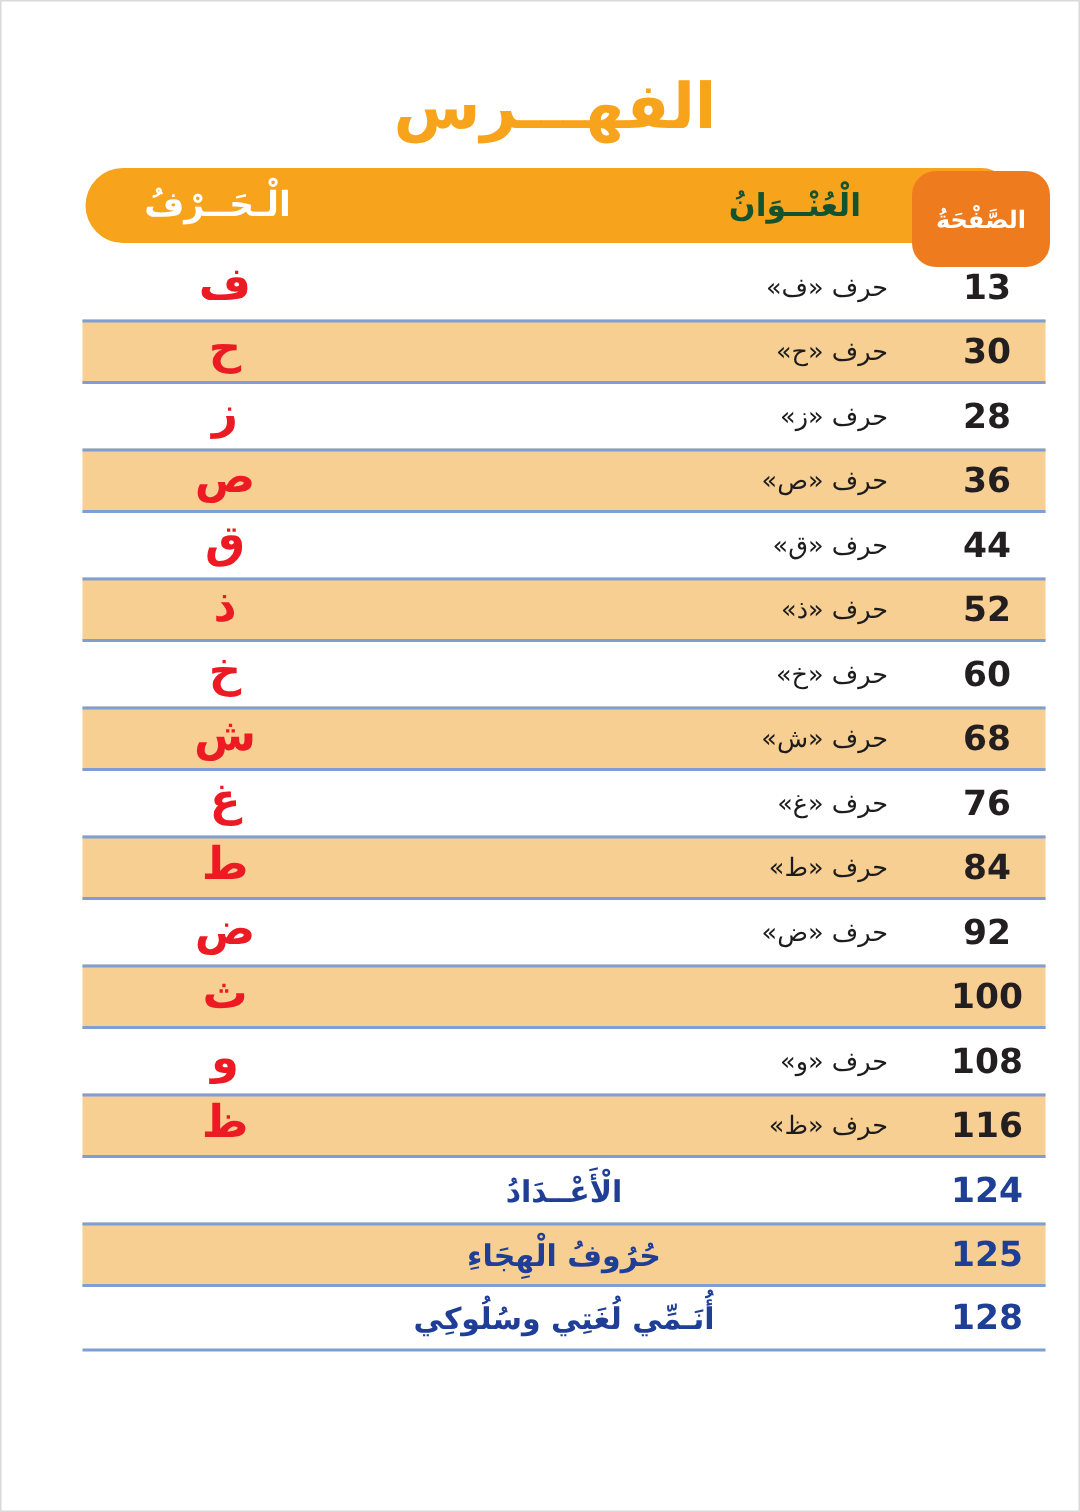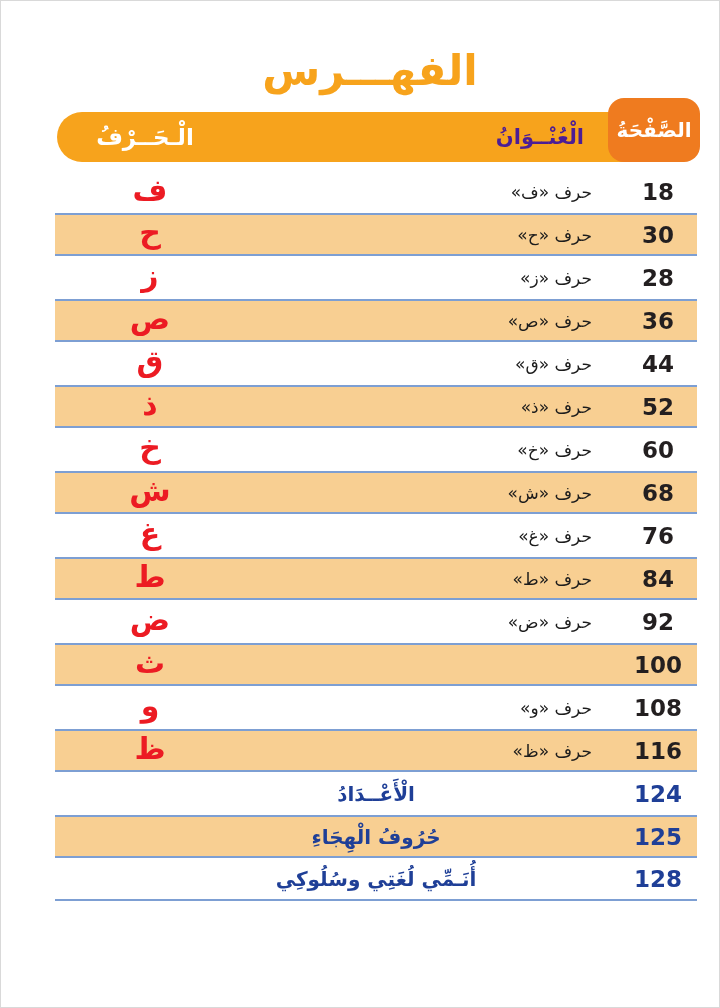--- a/index.html
+++ b/index.html
@@ -21,29 +21,29 @@
     position:absolute;top:112px;left:57px;width:615px;height:50px;
     background:var(--accent,#F7A31C);
     border-radius:26px 18px 18px 26px;
   }
   .hdr-letter{
     position:absolute;left:33px;top:0;height:100%;width:110px;
     display:flex;align-items:center;justify-content:center;
     color:#fff;font-weight:bold;font-size:23px;direction:rtl;
   }
   .hdr-title{
-    position:absolute;right:88px;top:0;height:100%;
+    position:absolute;right:98px;top:0;height:100%;
     display:flex;align-items:center;
-    color:#4c1d95;font-weight:bold;font-size:21px;direction:rtl;
+    color:#14532d;font-weight:bold;font-size:21px;direction:rtl;
   }
   .hdr-page{
-    position:absolute;top:98px;right:20px;width:92px;height:64px;
+    position:absolute;top:114px;right:20px;width:92px;height:64px;
     background:var(--box_orange,#EF7B1F);border-radius:16px;
     display:flex;align-items:center;justify-content:center;
-    color:#fff;font-weight:bold;font-size:20px;direction:rtl;
+    color:#fff;font-weight:bold;font-size:16px;direction:rtl;
     z-index:2;
   }
   
   .toc{position:absolute;top:170px;left:55px;width:642px;}
   .row{height:43px;position:relative;box-sizing:border-box;}
   .row.shaded{
     background:var(--band,#F8CF92);
     border-top:2px solid var(--line_blue,#7D9FD3);
     border-bottom:2px solid var(--line_blue,#7D9FD3);
   }
@@ -79,21 +79,21 @@
 <div class="page-title">الفهـــرس</div>
 
 <div class="hdr-bar">
   <span class="hdr-letter">الْـحَــرْفُ</span>
   <span class="hdr-title">الْعُنْــوَانُ</span>
 </div>
 <div class="hdr-page">الصَّفْحَةُ</div>
 
 <div class="toc" id="toc">
     <div class="row">
-      <div class="num">18</div>
+      <div class="num">13</div>
       <div class="rtitle">حرف «ف»</div>
       <div class="letter">ف</div>
     </div>
     <div class="row shaded">
       <div class="num">30</div>
       <div class="rtitle">حرف «ح»</div>
       <div class="letter">ح</div>
     </div>
     <div class="row">
       <div class="num">28</div>

